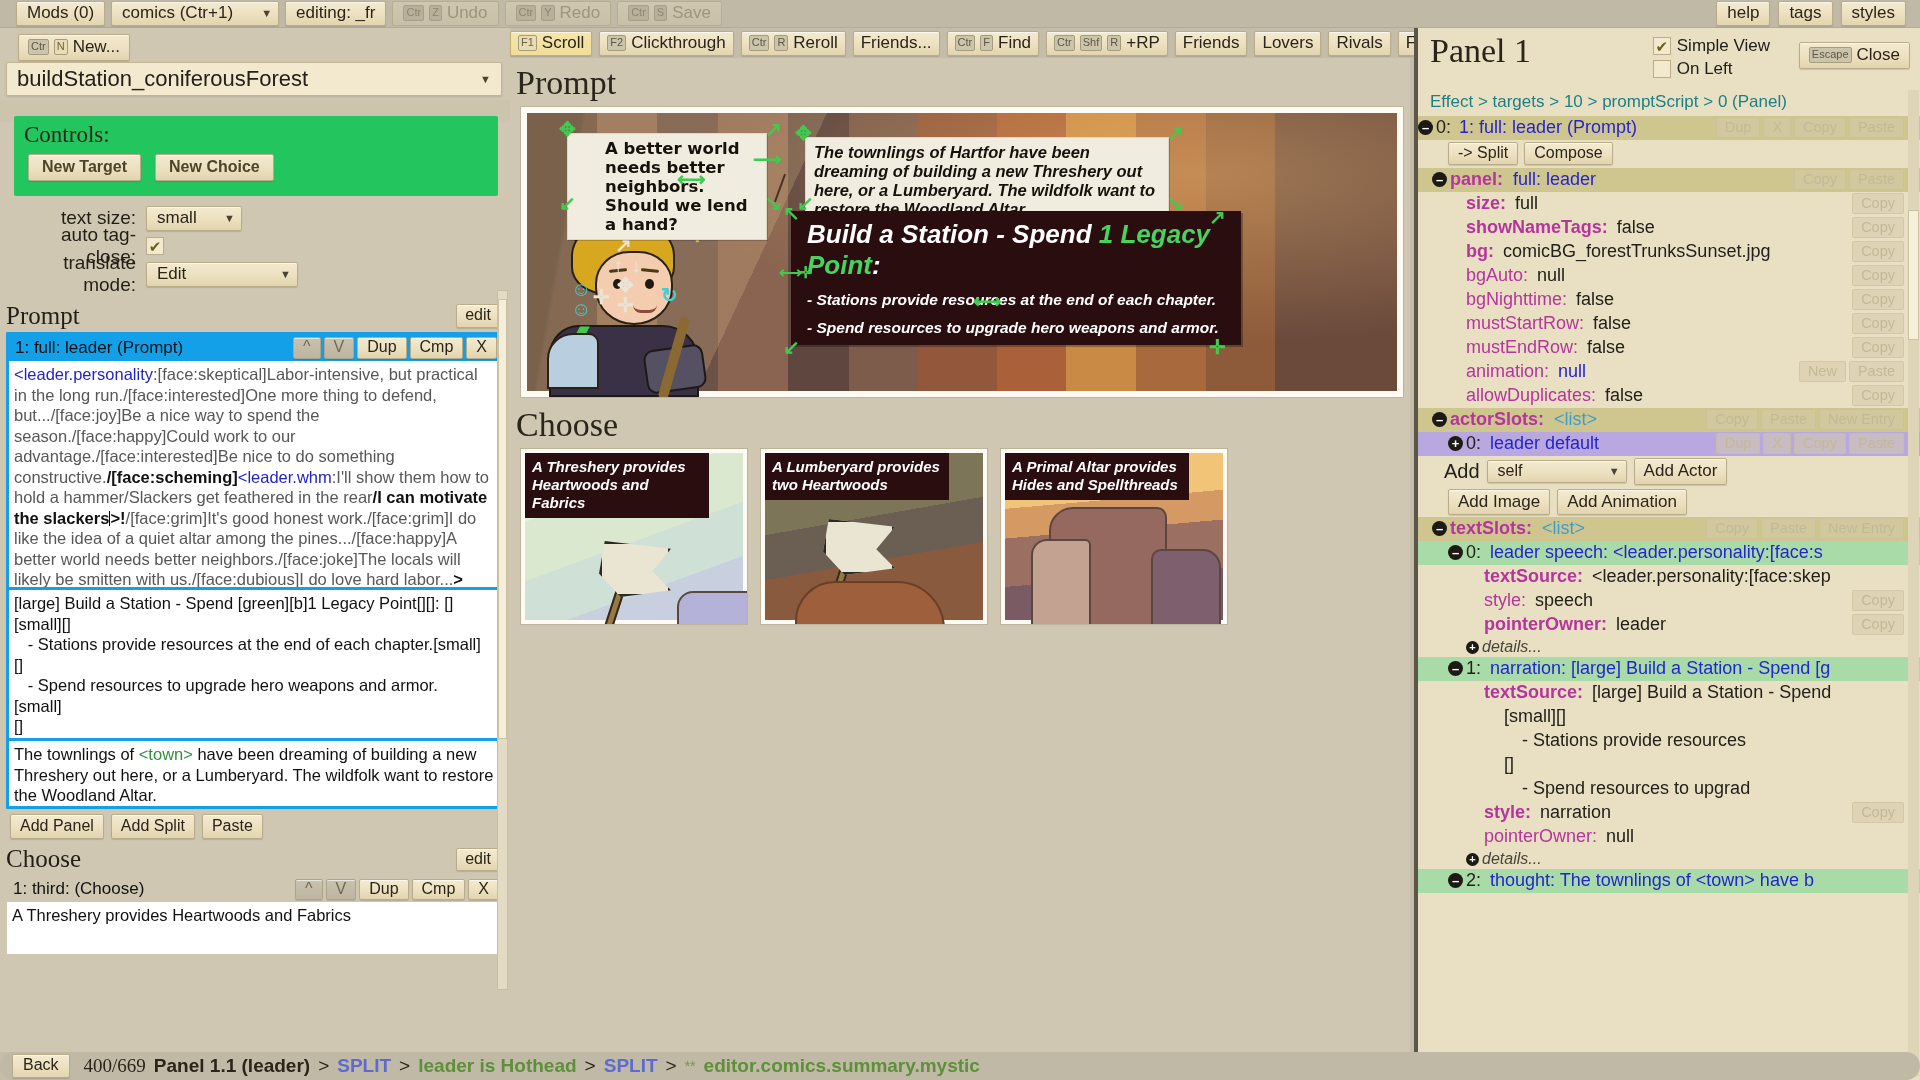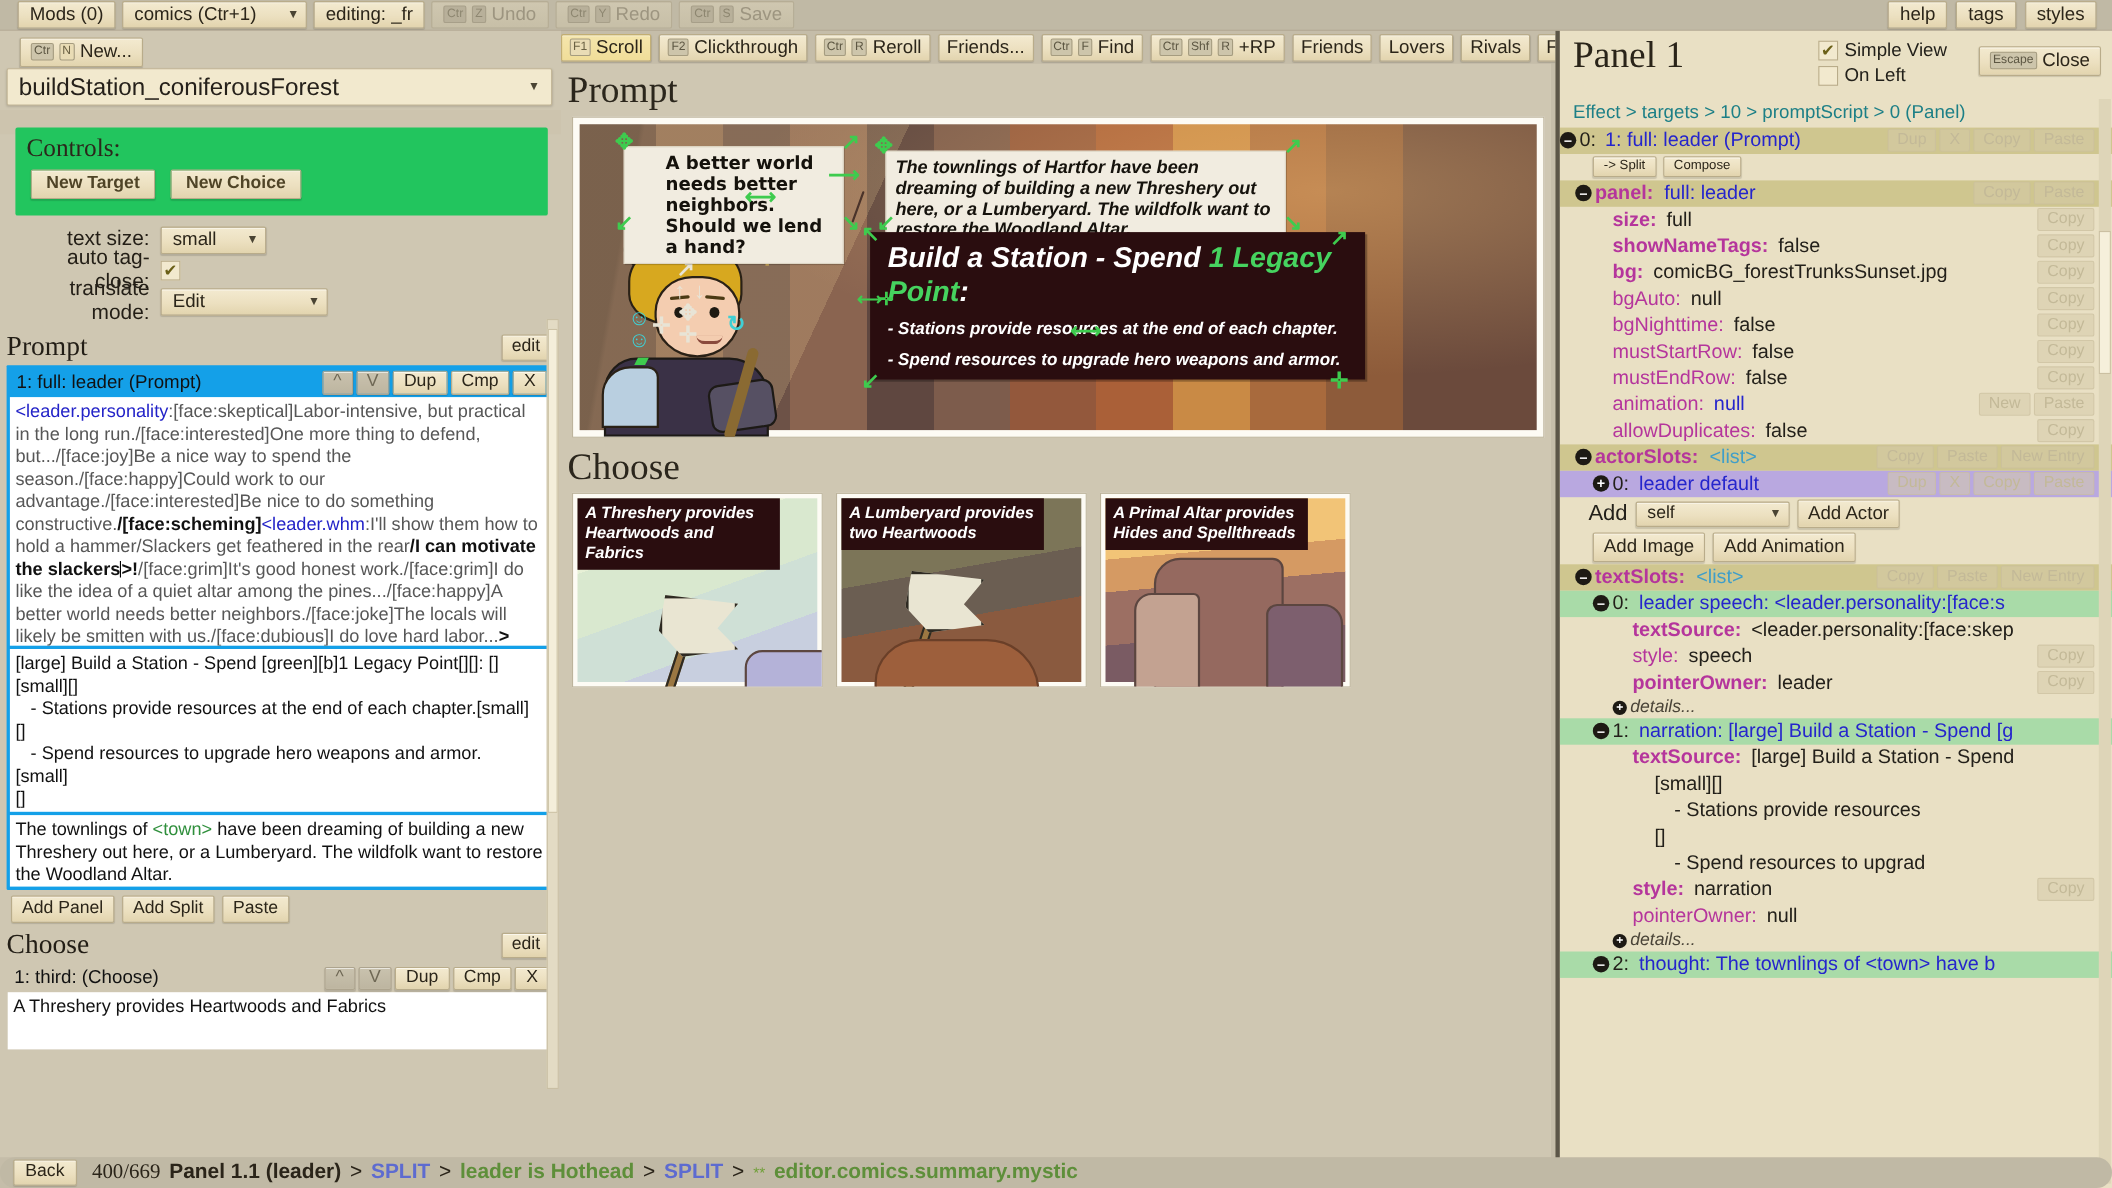--- a/index.html
+++ b/index.html
@@ -314,21 +314,21 @@
   .v.blue { color:#2525cc; }
   .v.cyan { color:#3f9ec9; }
   .band-olive { background:#cfc68f; }
   .band-purple { background:#b9a8e0; }
   .band-green { background:#a9dba8; }
   .ind1 { padding-left:14px; } .ind2 { padding-left:30px; }
   .ind3 { padding-left:48px; } .ind4 { padding-left:66px; }
   .ind5 { padding-left:86px; }
   .nowrap { white-space:nowrap; overflow:hidden; }
   .tbtns { display:flex; gap:6px; padding:2px 0 3px 30px; }
-  .tbtns .btn { font-size:12px; padding:1px 9px 2px; }
+  .tbtns .btn { font-size:16px; padding:1px 9px 2px; }
   .addrow2 { display:flex; align-items:center; gap:7px; padding:2px 4px 2px 26px; }
   .addrow2 .select { min-width:140px; font-size:16px; }
   .details { font-style:italic; color:#4a4438; font-size:16px; }
   #rightscroll {
     position:absolute; right:1px; top:62px; width:11px; height:986px;
     background:#ded5b8;
   }
   #rightscroll .thumb {
     position:absolute; left:0; top:120px; width:11px; height:130px;
     background:#f6f0db; border:1px solid #cbc0a2;

